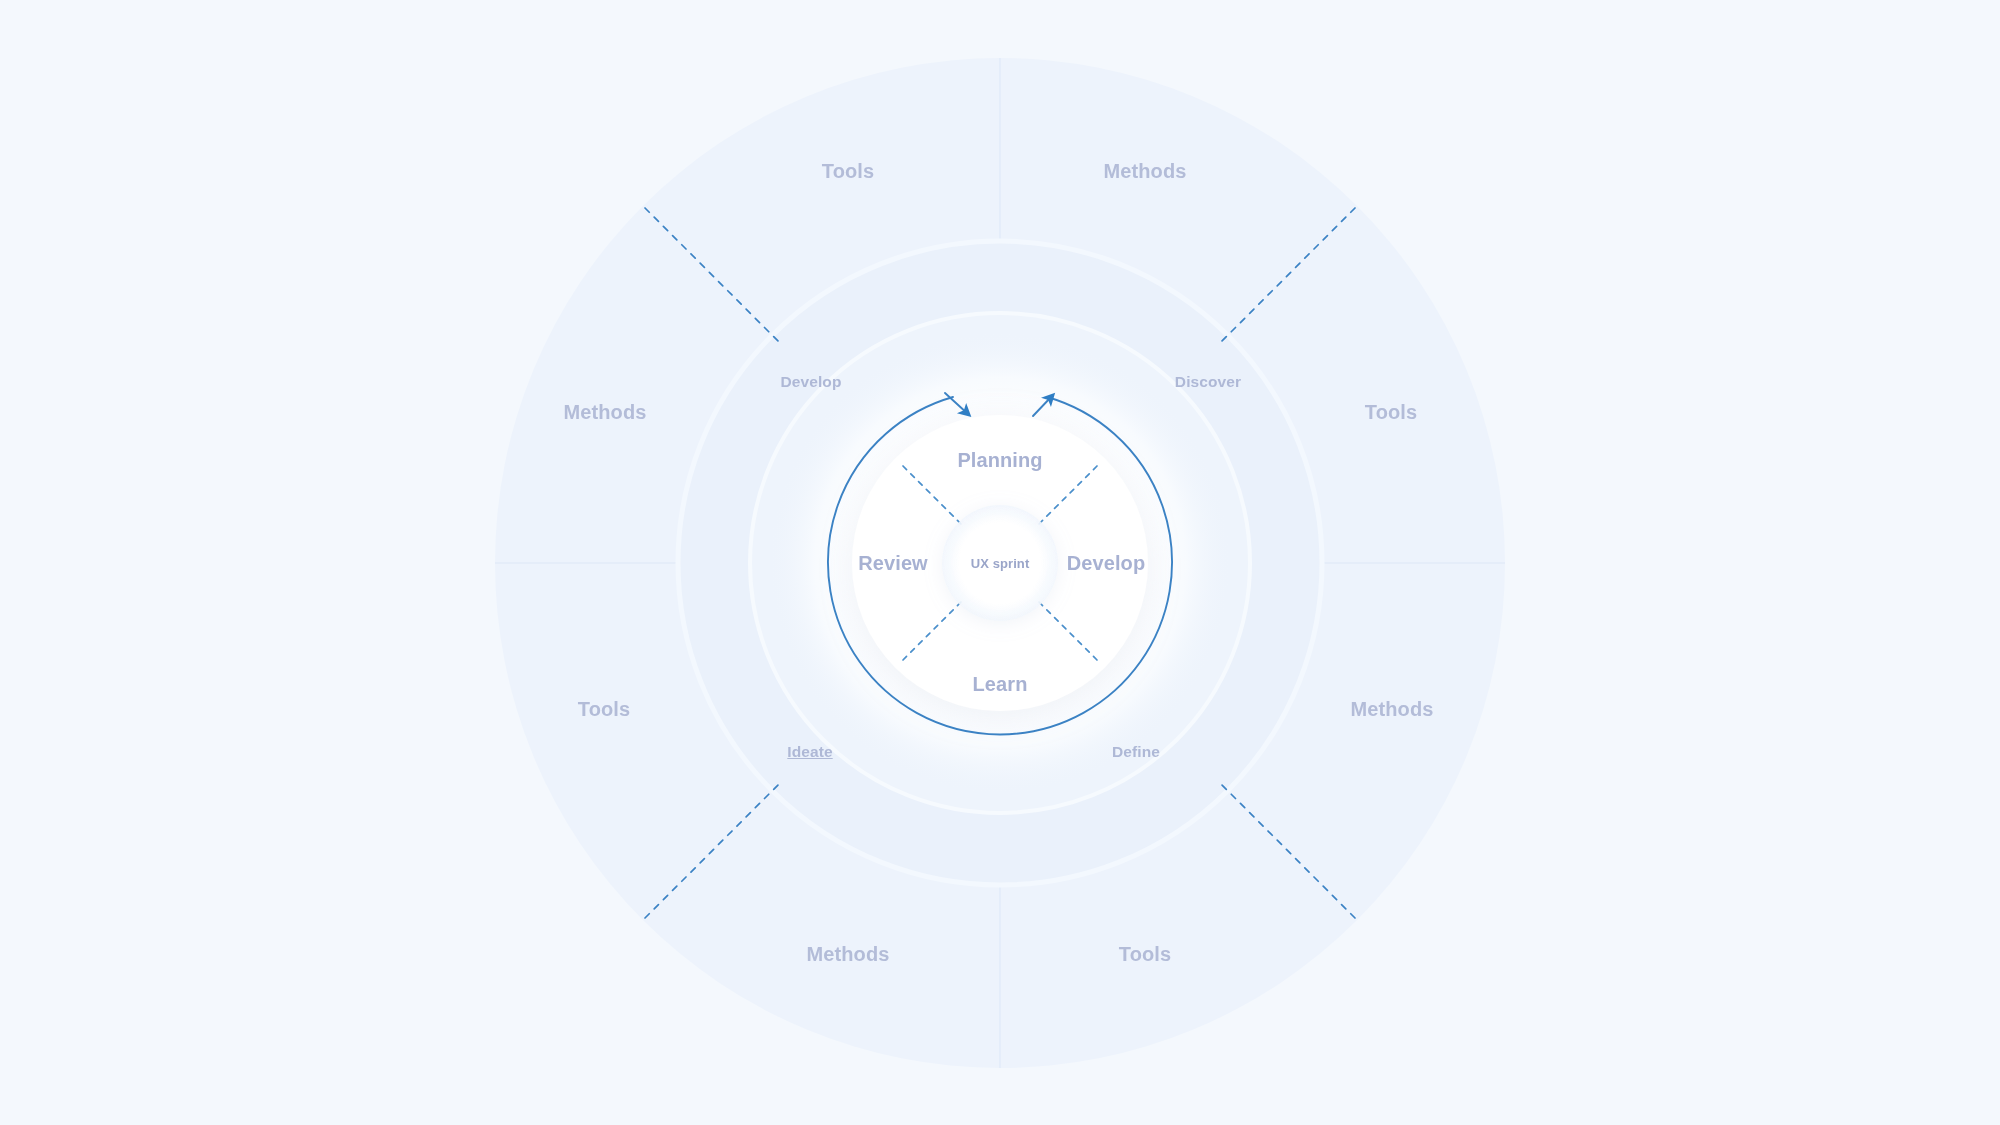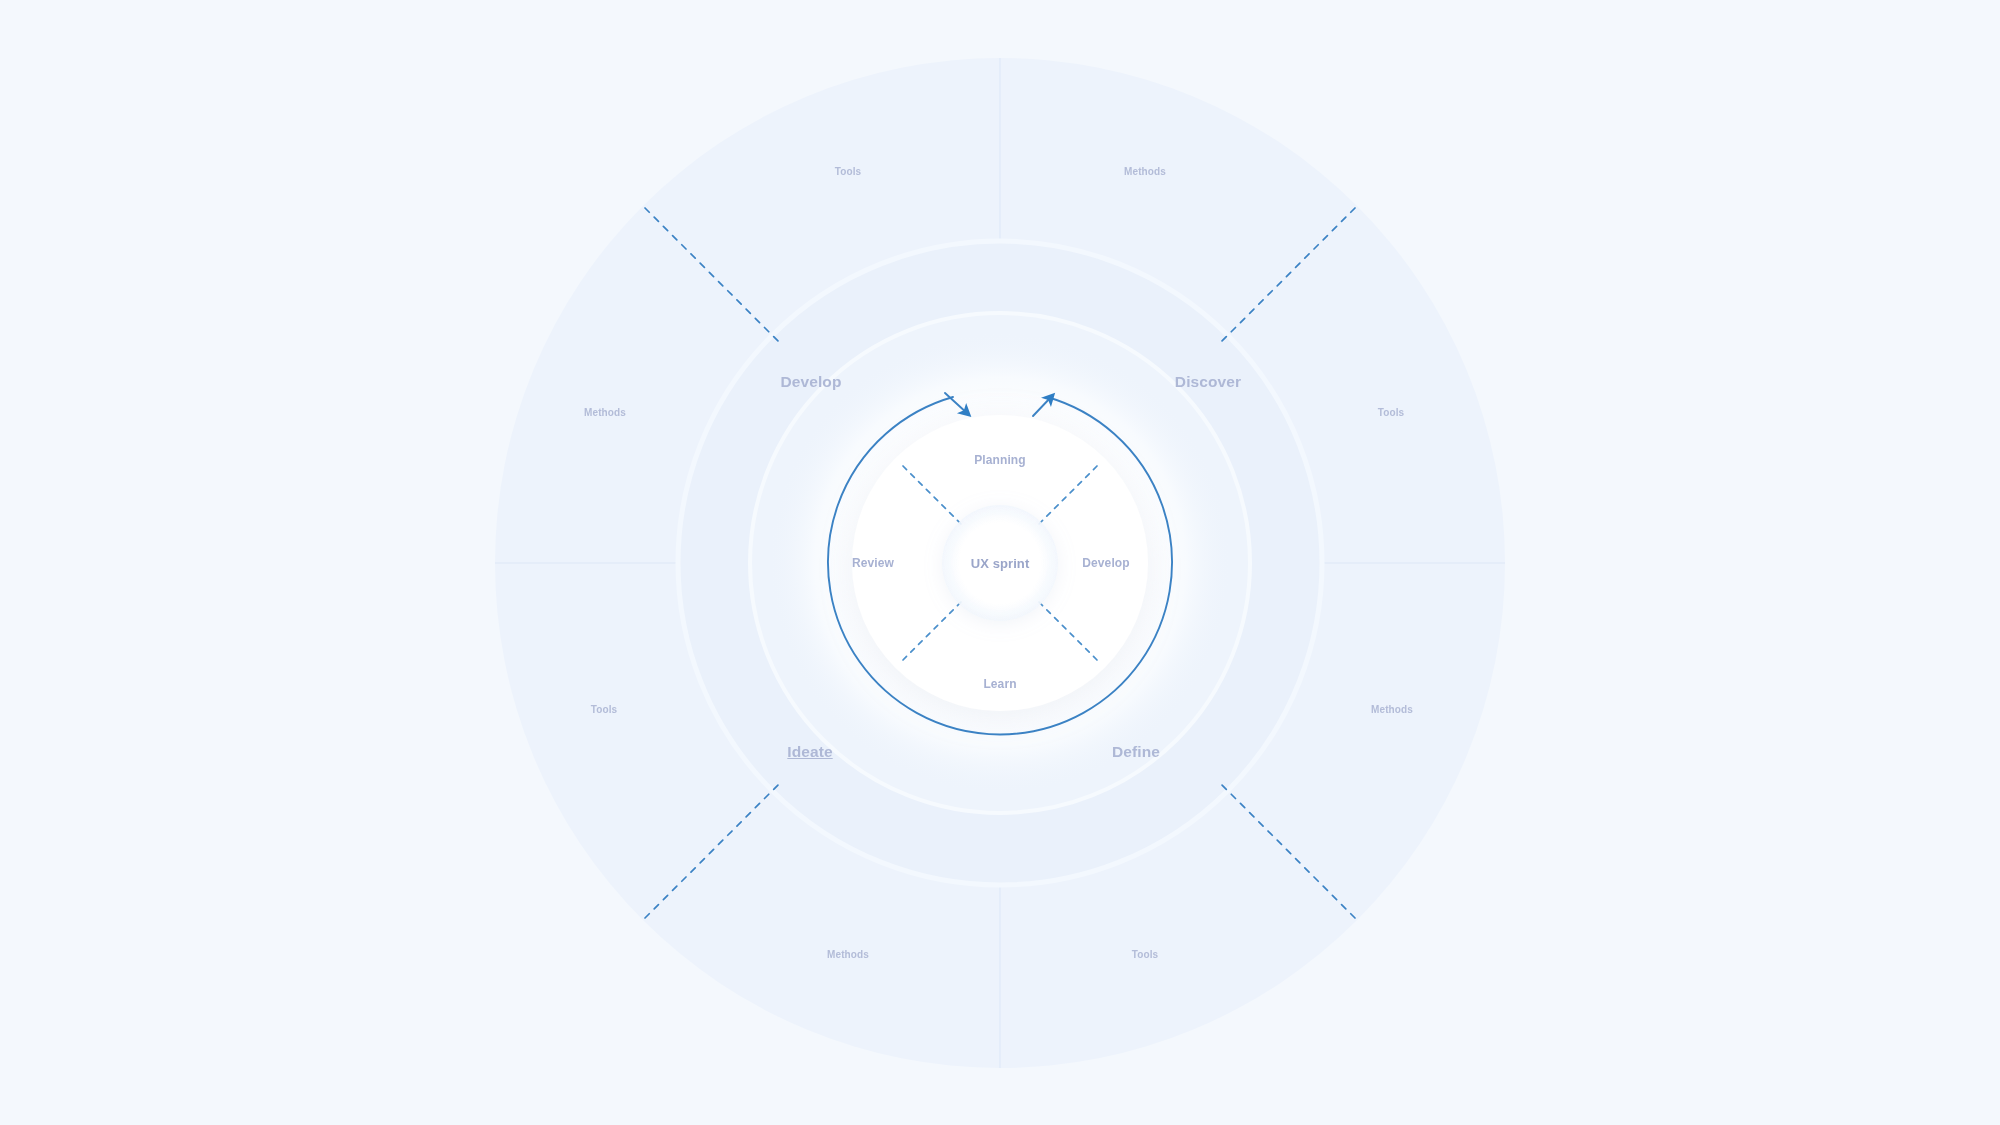--- a/index.html
+++ b/index.html
@@ -16,23 +16,23 @@
 
   .lbl{
     position:absolute;
     transform:translate(-50%,-50%);
     white-space:nowrap;
     color:#aab4d4;
     font-weight:600;
     letter-spacing:.1px;
     user-select:none;
   }
-  .lbl-outer{font-size:10px;color:#b3bcd8;font-weight:600;}
+  .lbl-outer{font-size:20px;color:#b3bcd8;font-weight:600;}
   .lbl-mid{font-size:15.5px;color:#aeb8d6;font-weight:600;}
-  .lbl-inner{font-size:12px;color:#a7b1d2;font-weight:600;}
+  .lbl-inner{font-size:20px;color:#a7b1d2;font-weight:600;}
   .lbl-center{font-size:13px;color:#9aa5c9;font-weight:600;}
 </style>
 </head>
 <body>
 
 <div id="stage">
 
   <svg id="diagram" viewBox="0 0 2000 1125">
     <defs>
 
@@ -105,21 +105,21 @@
     </g>
 
     <circle cx="1000" cy="563" r="58" fill="url(#centerGlow)" filter="url(#softShadowSm)"></circle>
   </svg>
 
   <div class="lbl lbl-center" style="left:1000px;top:563px;">UX sprint</div>
 
   <div class="lbl lbl-inner" style="left:1000px;top:460px;">Planning</div>
   <div class="lbl lbl-inner" style="left:1106px;top:563px;">Develop</div>
   <div class="lbl lbl-inner" style="left:1000px;top:684px;">Learn</div>
-  <div class="lbl lbl-inner" style="left:873px;top:563px;">Review</div>
+  <div class="lbl lbl-inner" style="left:893px;top:563px;">Review</div>
 
   <div class="lbl lbl-mid" style="left:1208px;top:382px;">Discover</div>
   <div class="lbl lbl-mid" style="left:1136px;top:752px;">Define</div>
   <div class="lbl lbl-mid" style="left:810px;top:752px;text-decoration:underline;">Ideate</div>
   <div class="lbl lbl-mid" style="left:811px;top:382px;">Develop</div>
 
   <div class="lbl lbl-outer" style="left:605px;top:412px;">Methods</div>
   <div class="lbl lbl-outer" style="left:1391px;top:412px;">Tools</div>
   <div class="lbl lbl-outer" style="left:604px;top:709px;">Tools</div>
   <div class="lbl lbl-outer" style="left:1392px;top:709px;">Methods</div>

